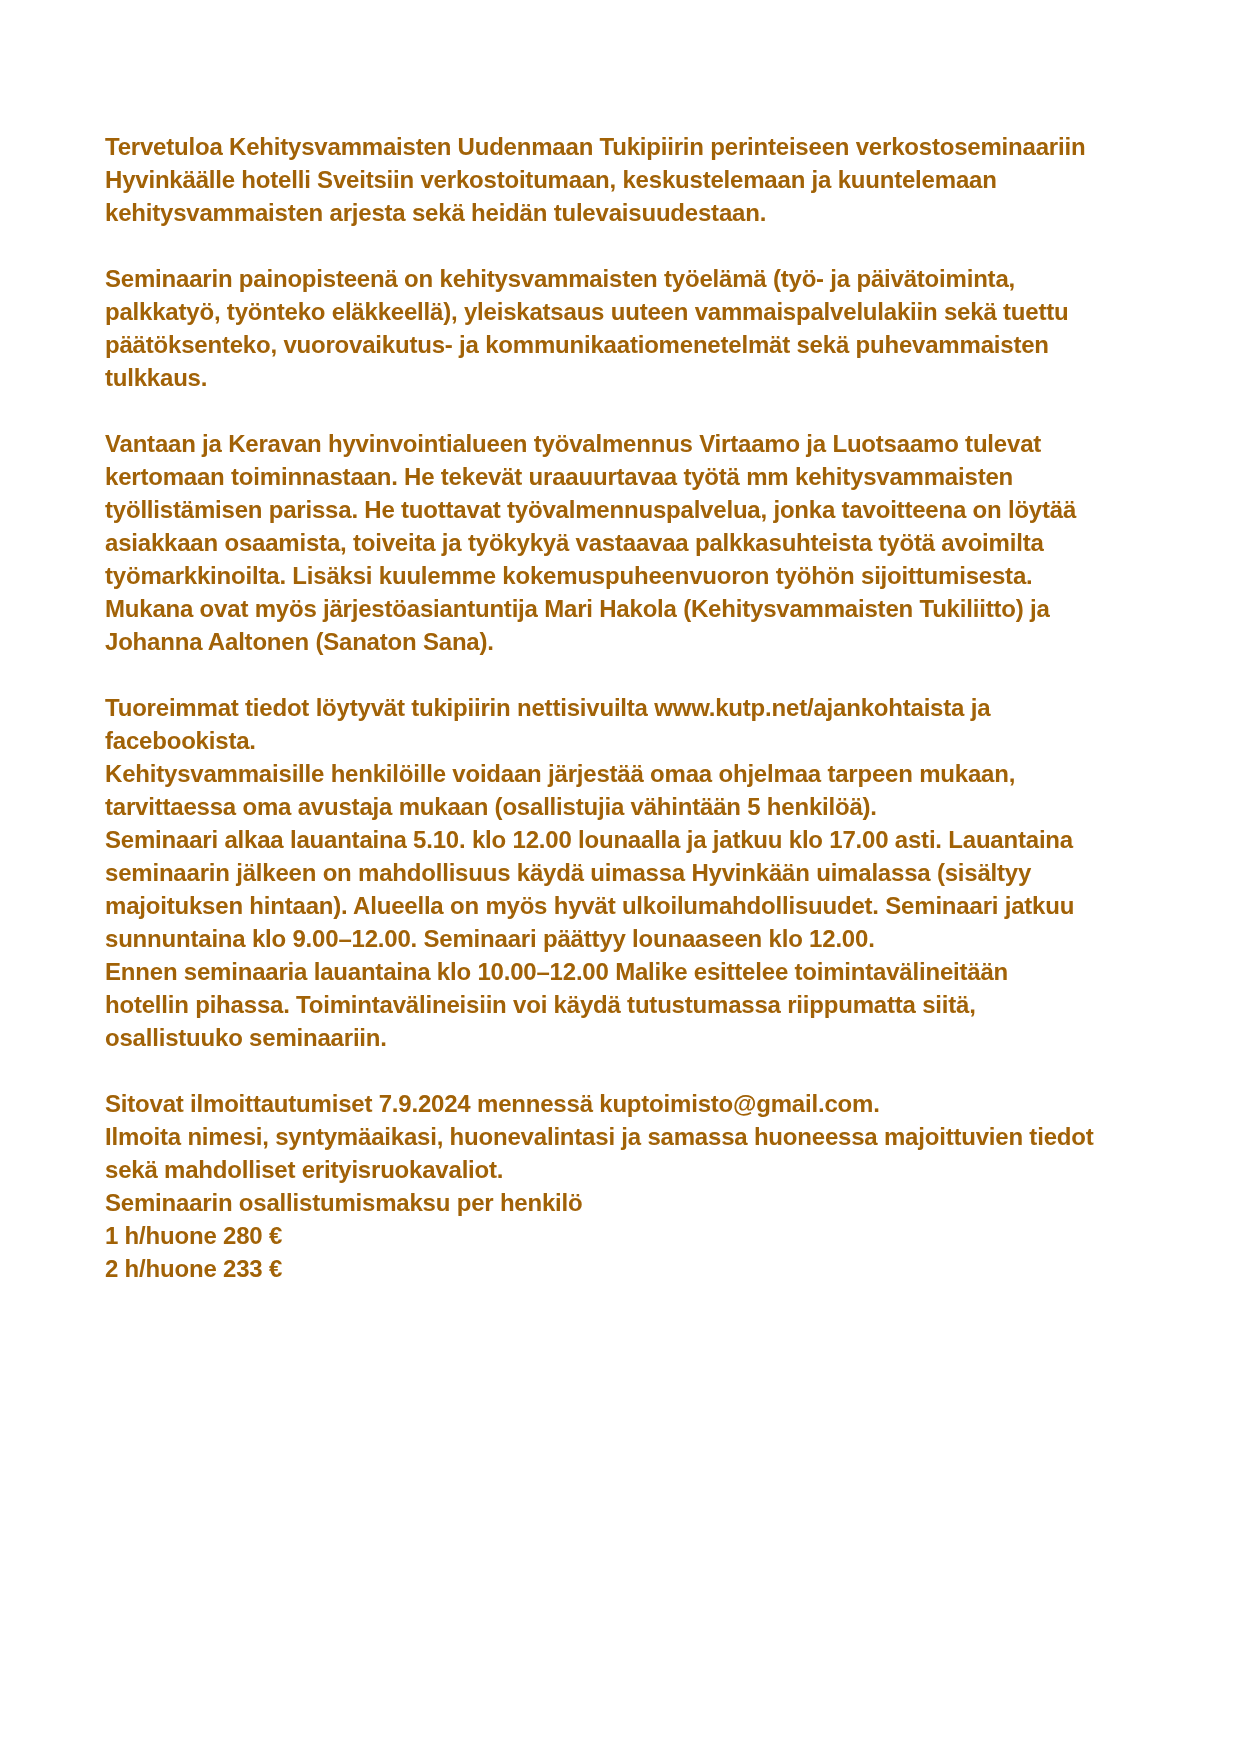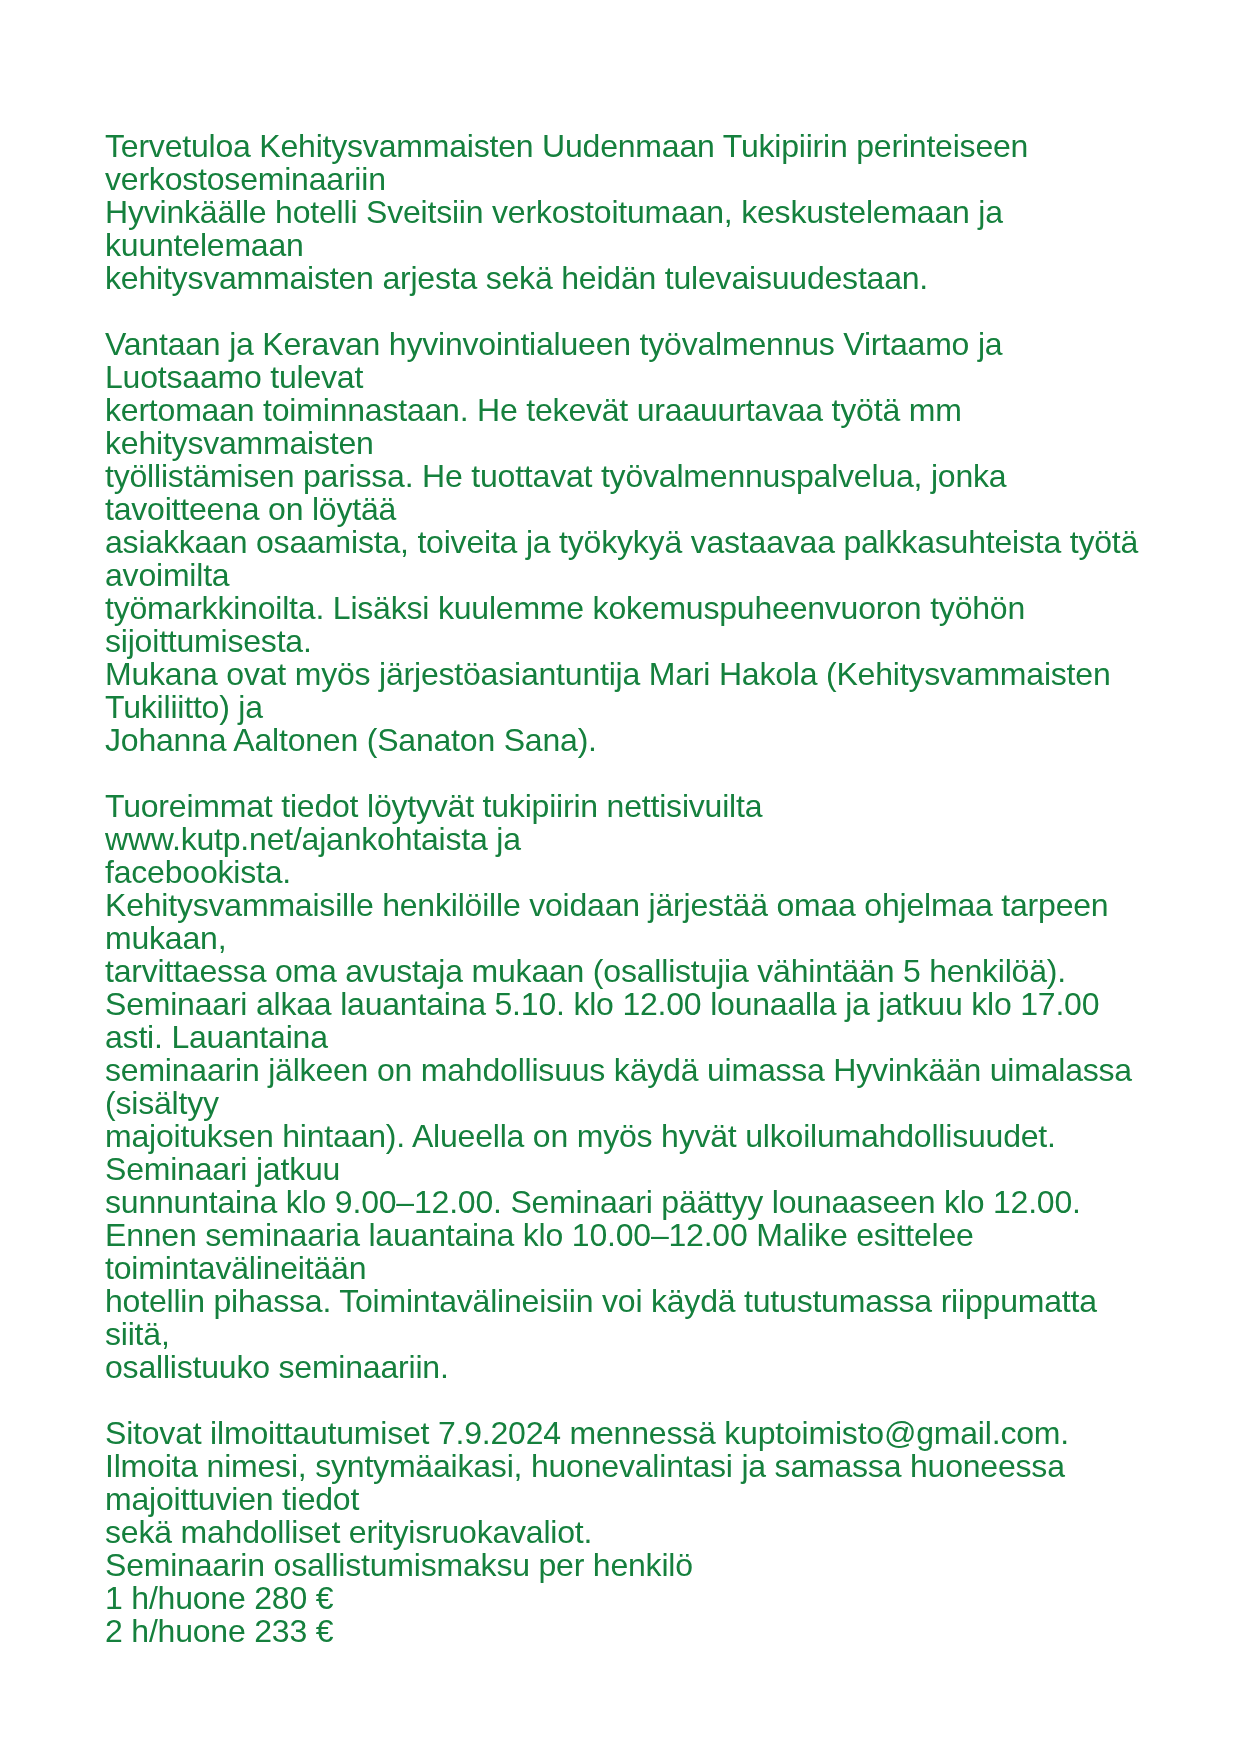--- a/index.html
+++ b/index.html
@@ -23,37 +23,41 @@
     margin: 0 0 30px 0;
     font-size: 44px;
     line-height: 56px;
     font-weight: 700;
     letter-spacing: -0.5px;
     white-space: pre-line;
     color: #1b1b40;
   }
   .doc-para {
     margin: 0 0 33px 0;
-    font-size: 32px;
+    font-size: 24px;
     line-height: 33px;
-    font-weight: 400;
+    font-weight: 700;
     letter-spacing: -0.2px;
     white-space: pre-line;
-    color: #15803d;
+    color: #a16207;
   }
 </style>
 </head>
 <body>
 
 <div class="page">
 
   <p class="doc-para">Tervetuloa Kehitysvammaisten Uudenmaan Tukipiirin perinteiseen verkostoseminaariin
 Hyvinkäälle hotelli Sveitsiin verkostoitumaan, keskustelemaan ja kuuntelemaan
 kehitysvammaisten arjesta sekä heidän tulevaisuudestaan.</p>
 
+  <p class="doc-para">Seminaarin painopisteenä on kehitysvammaisten työelämä (työ- ja päivätoiminta,
+palkkatyö, työnteko eläkkeellä), yleiskatsaus uuteen vammaispalvelulakiin sekä tuettu
+päätöksenteko, vuorovaikutus- ja kommunikaatiomenetelmät sekä puhevammaisten
+tulkkaus.</p>
 
   <p class="doc-para">Vantaan ja Keravan hyvinvointialueen työvalmennus Virtaamo ja Luotsaamo tulevat
 kertomaan toiminnastaan. He tekevät uraauurtavaa työtä mm kehitysvammaisten
 työllistämisen parissa. He tuottavat työvalmennuspalvelua, jonka tavoitteena on löytää
 asiakkaan osaamista, toiveita ja työkykyä vastaavaa palkkasuhteista työtä avoimilta
 työmarkkinoilta. Lisäksi kuulemme kokemuspuheenvuoron työhön sijoittumisesta.
 Mukana ovat myös järjestöasiantuntija Mari Hakola (Kehitysvammaisten Tukiliitto) ja
 Johanna Aaltonen (Sanaton Sana).</p>
 
   <p class="doc-para">Tuoreimmat tiedot löytyvät tukipiirin nettisivuilta www.kutp.net/ajankohtaista ja

